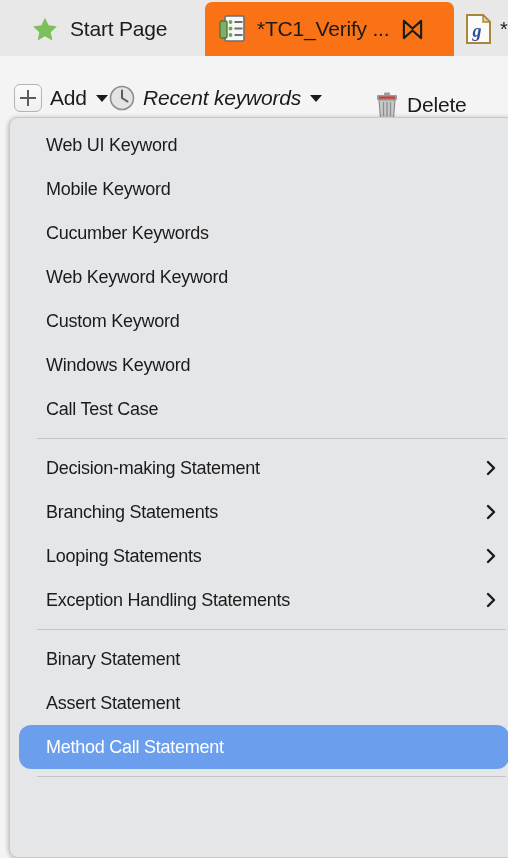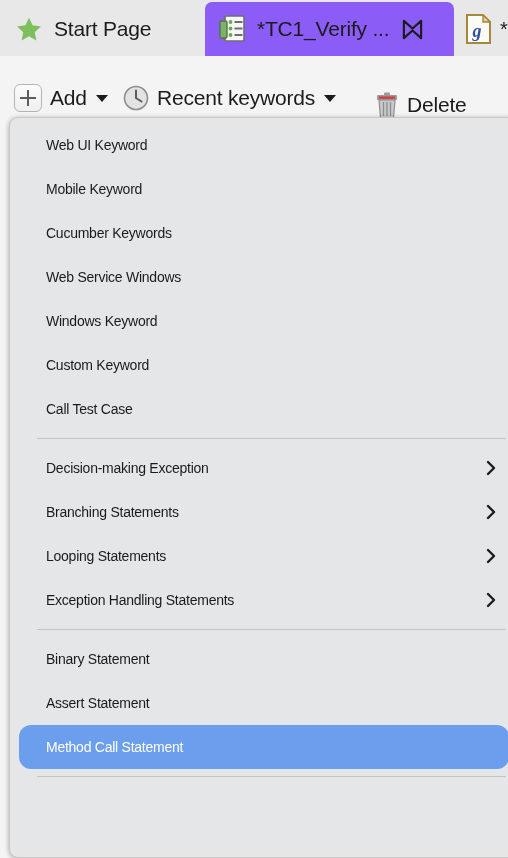--- a/index.html
+++ b/index.html
@@ -30,24 +30,24 @@
   .tab {
     position: absolute;
     top: 2px;
     height: 54px;
     display: flex;
     align-items: center;
     box-sizing: border-box;
   }
   .tab-inactive { background: transparent; }
   .tab-active {
-    background: #8b5cf6;
+    background: #f97316;
     border-radius: 7px 7px 0 0;
   }
-  .tab-start { left: 0; width: 205px; padding-left: 16px; }
+  .tab-start { left: 16px; width: 205px; padding-left: 16px; }
   .tab-tc1   { left: 205px; width: 249px; padding-left: 14px; }
   .tab-g     { left: 454px; width: 70px; padding-left: 12px; }
 
   .tab-label {
     font-size: 21px;
     color: #1b1b1b;
     margin-left: 12px;
     white-space: nowrap;
     letter-spacing: -0.2px;
   }
@@ -109,21 +109,21 @@
     position: absolute;
     background: #5c5c5c;
   }
   .plus-box::before { left: 5px; right: 5px; top: 12px; height: 2px; }
   .plus-box::after  { top: 5px; bottom: 5px; left: 12px; width: 2px; }
 
   .clock-icon { width: 26px; height: 26px; flex: 0 0 auto; }
   .trash-icon { width: 24px; height: 27px; flex: 0 0 auto; }
 
   .tb-add    { left: 14px; }
-  .tb-recent { left: 123px; }
+  .tb-recent { left: 109px; font-style: italic; }
   .tb-delete { left: 375px; margin-top: 7px; }
 
   .tb-edge-btn {
     position: absolute;
     left: 488px; top: 81px;
     width: 34px; height: 30px;
     border: 1px solid #b3b3b3;
     border-radius: 7px;
     background: linear-gradient(#fbfbfb,#eeeeee);
     box-sizing: border-box;
@@ -147,21 +147,21 @@
     position: relative;
     height: 44px;
     display: flex;
     align-items: center;
     padding: 0 10px 0 27px;
     margin: 0 9px;
     border-radius: 6px;
     box-sizing: border-box;
   }
   .menu-item .mi-label {
-    font-size: 14px;
+    font-size: 18px;
     color: #1b1b1b;
     white-space: nowrap;
     letter-spacing: -0.25px;
   }
   .menu-item.selected {
     background: #6b9fee;
     border-radius: 12px;
   }
   .menu-item.selected .mi-label { color: #ffffff; }
 
@@ -268,34 +268,34 @@
       <div class="menu-item">
         <span class="mi-label">Web UI Keyword</span>
       </div>
       <div class="menu-item">
         <span class="mi-label">Mobile Keyword</span>
       </div>
       <div class="menu-item">
         <span class="mi-label">Cucumber Keywords</span>
       </div>
       <div class="menu-item">
-        <span class="mi-label">Web Service Windows</span>
+        <span class="mi-label">Web Keyword Keyword</span>
+      </div>
+      <div class="menu-item">
+        <span class="mi-label">Custom Keyword</span>
       </div>
       <div class="menu-item">
         <span class="mi-label">Windows Keyword</span>
       </div>
       <div class="menu-item">
-        <span class="mi-label">Custom Keyword</span>
-      </div>
-      <div class="menu-item">
         <span class="mi-label">Call Test Case</span>
       </div>
       <div class="menu-sep"></div>
       <div class="menu-item">
-        <span class="mi-label">Decision-making Exception</span>
+        <span class="mi-label">Decision-making Statement</span>
         <svg viewBox="0 0 16 16" class="mi-arrow">
           <path d="M5 2 L11 8 L5 14" fill="none" stroke="#1b1b1b" stroke-width="2.4" stroke-linecap="round" stroke-linejoin="round"></path>
         </svg>
       </div>
       <div class="menu-item">
         <span class="mi-label">Branching Statements</span>
         <svg viewBox="0 0 16 16" class="mi-arrow">
           <path d="M5 2 L11 8 L5 14" fill="none" stroke="#1b1b1b" stroke-width="2.4" stroke-linecap="round" stroke-linejoin="round"></path>
         </svg>
       </div>

